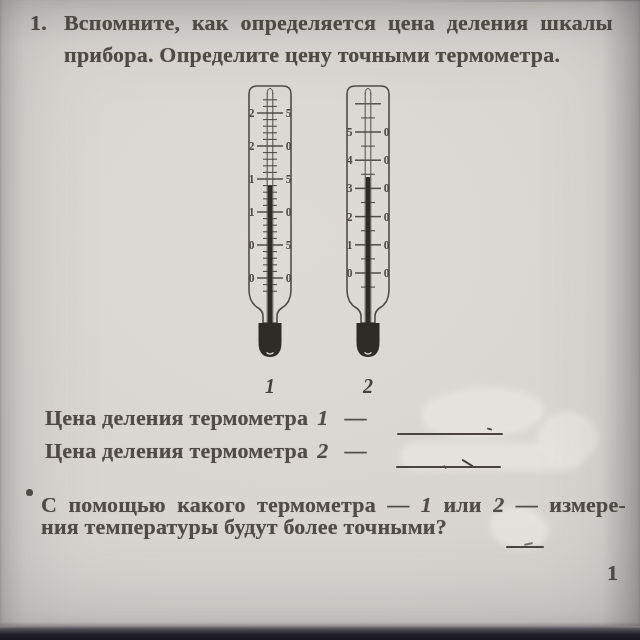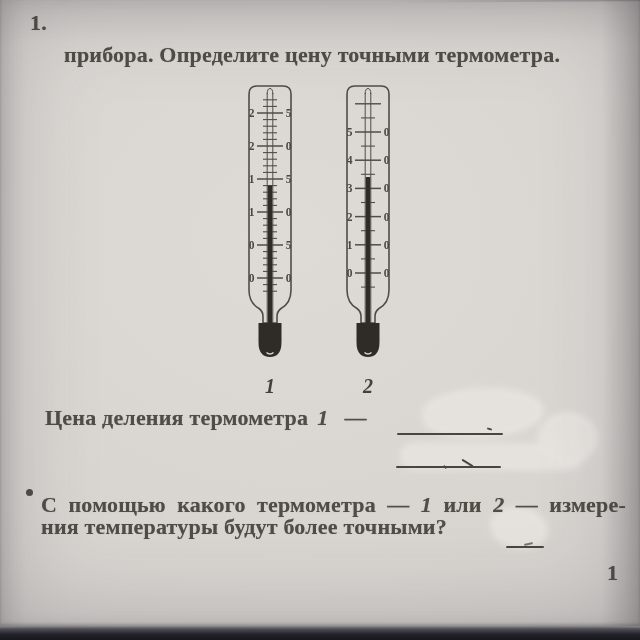--- a/index.html
+++ b/index.html
@@ -33,20 +33,21 @@
   .capn{font:italic 700 20px "Liberation Serif","DejaVu Serif",serif;fill:#45403b;text-anchor:middle;}
 </style>
 </head>
 <body>
 
 <div class="shot">
   <div class="paper"></div>
   <div class="edge-t"></div>
 
   <div class="t" style="left:30px;top:10px;">1.</div>
+  <div class="t fit" style="left:64px;top:10px;width:549px;">Вспомните, как определяется цена деления шкалы</div>
   <div class="t" style="left:64px;top:42px;">прибора. Определите цену точными термометра.</div>
 
   <div style="position:absolute;left:0;top:0;width:640px;height:626px;">
       <svg viewBox="0 0 60 318" width="60" height="318" class="thermo" style="left: 240px;">
         <path d="M17 6 L43 6 Q51 6 51 14 L51 210 Q51 223 41 228.5 Q37 231.5 37 236.5 L37 243 L23 243 L23 236.5 Q23 231.5 19 228.5 Q9 223 9 210 L9 14 Q9 6 17 6 Z" fill="none" stroke="#514c46" stroke-width="1.6"></path>
         <line x1="27.2" y1="13" x2="27.2" y2="243" stroke="#514c46" stroke-width="1"></line>
         <line x1="32.8" y1="13" x2="32.8" y2="243" stroke="#514c46" stroke-width="1"></line>
         <path d="M27.2 14 Q27.2 8.5 30 8.5 Q32.8 8.5 32.8 14" fill="none" stroke="#514c46" stroke-width="1"></path>
         <line x1="23" x2="37" y1="191.4" y2="191.4" stroke="#514c46" stroke-width="1.1"></line>
         <line x1="23" x2="37" y1="184.8" y2="184.8" stroke="#514c46" stroke-width="1.1"></line>
@@ -136,20 +137,23 @@
   <div class="blob" style="left:422px;top:388px;width:122px;height:50px;border-radius:45% 55% 50% 50%;transform:rotate(-4deg);"></div>
   <div class="blob" style="left:400px;top:443px;width:182px;height:27px;border-radius:13px;"></div>
   <div class="blob" style="left:538px;top:412px;width:60px;height:52px;border-radius:50%;"></div>
   <div class="blob" style="left:490px;top:507px;width:58px;height:42px;border-radius:50%;transform:rotate(10deg);"></div>
 
   <div class="t" style="left:45px;top:405px;text-align:center;">
     <span>Цена деления термометра</span><span class="it num-sp">1</span><span class="dash">—</span>
   </div>
   <div class="uline" style="left:397px;top:433px;width:106px;"></div>
 
+  <div class="t" style="left:45px;top:438px;">
+    <span>Цена деления термометра</span><span class="it num-sp">2</span><span class="dash">—</span>
+  </div>
   <div class="uline" style="left:396px;top:466px;width:105px;"></div>
 
   <div class="mark" style="left:487px;top:428px;width:5px;height:2px;transform:rotate(15deg);"></div>
   <div class="mark" style="left:443px;top:466px;width:4px;height:2px;transform:rotate(40deg);"></div>
   <div class="mark" style="left:461px;top:462px;width:13px;height:2px;transform:rotate(32deg);"></div>
   <div class="mark" style="left:524px;top:543px;width:9px;height:2px;transform:rotate(-12deg);opacity:.7;"></div>
 
   <div class="bullet" style="left:26px;top:489px;"></div>
   <div class="t fit" style="left:41px;top:492px;width:585px;">
     <span>С помощью какого термометра — </span><span class="it">1</span><span> или </span><span class="it">2</span><span> — измере-</span>

